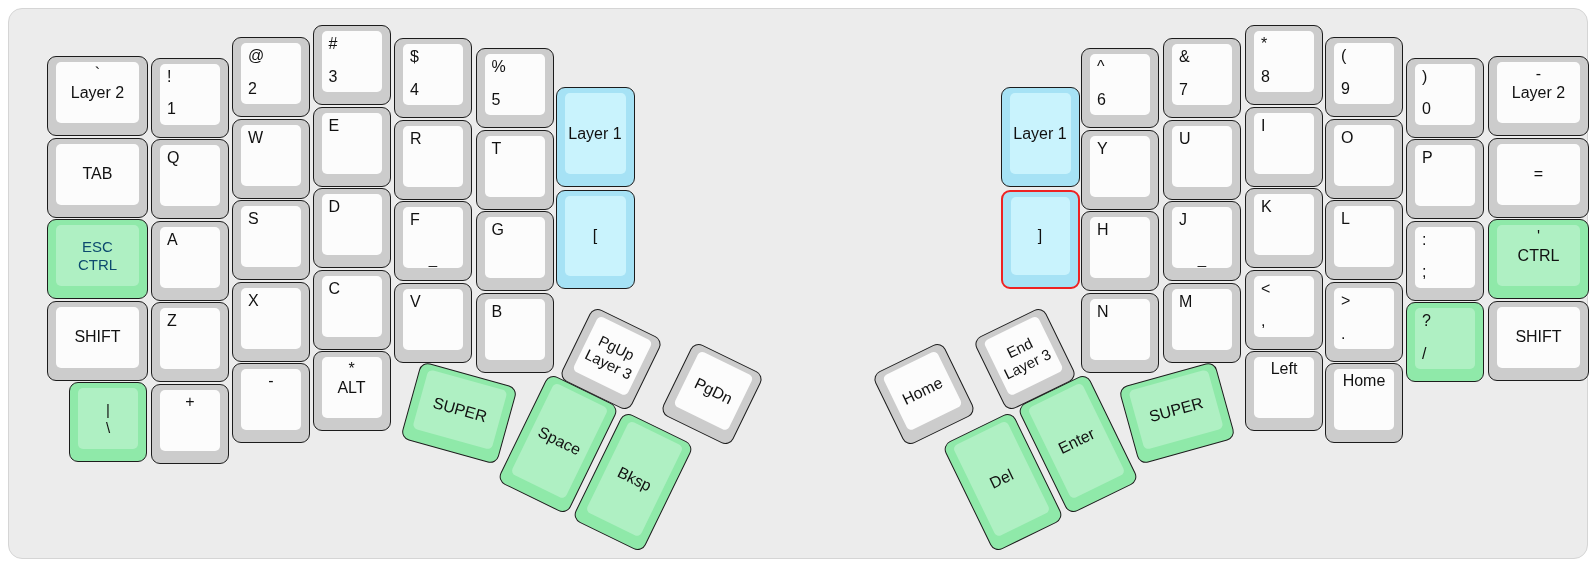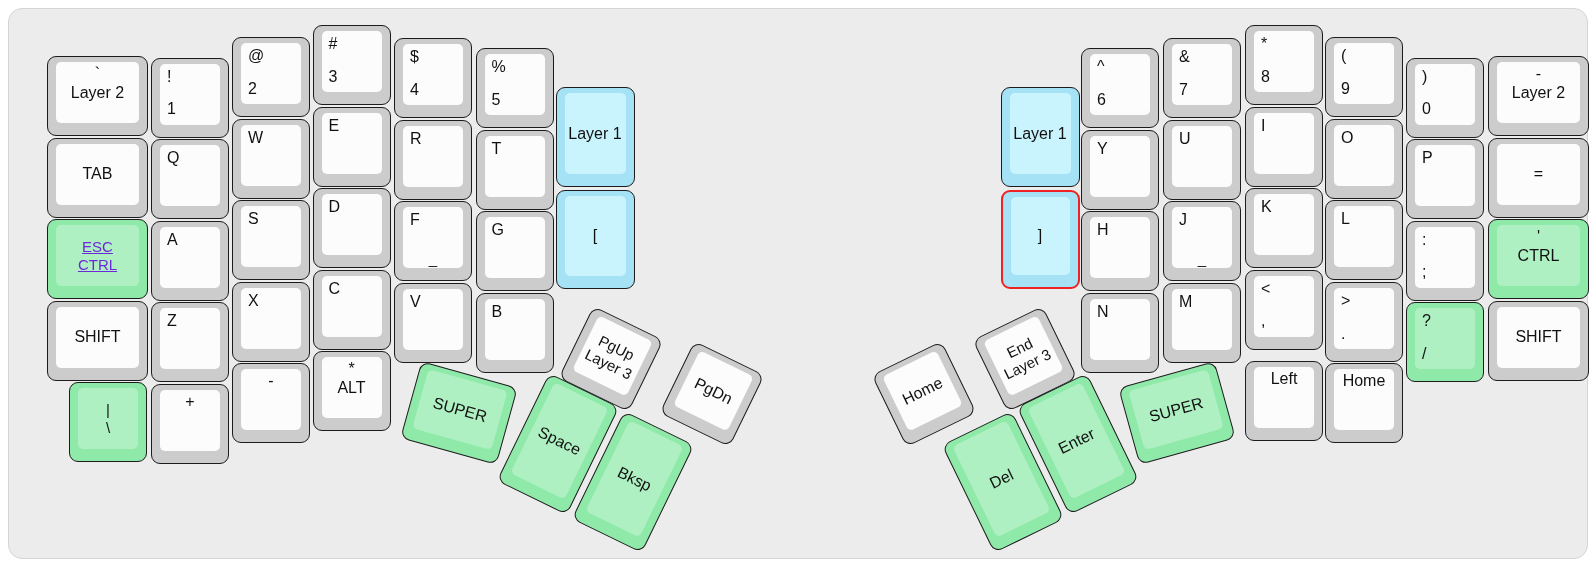--- a/index.html
+++ b/index.html
@@ -41,21 +41,21 @@
       <div class="face" style="background: rgb(252, 252, 252);"></div>
       <span class="lg tc" style="color: rgb(17, 17, 17);">`</span>
       <span class="lg c" style="color: rgb(17, 17, 17);">Layer 2</span>
     </div>
     <div class="key" style="left: 38px; top: 128.5px; width: 101px; height: 80px; background: rgb(204, 204, 204); border-color: rgb(28, 28, 28);">
       <div class="face" style="background: rgb(252, 252, 252);"></div>
       <span class="lg c" style="color: rgb(17, 17, 17);">TAB</span>
     </div>
     <div class="key" style="left: 38px; top: 210px; width: 101px; height: 80px; background: rgb(143, 233, 169); border-color: rgb(28, 28, 28);">
       <div class="face" style="background: rgb(175, 240, 195);"></div>
-      <span class="lg c multi" style="color: #6d28d9; text-decoration: underline;">ESC
+      <span class="lg c multi" style="color: #0c4a6e;">ESC
 CTRL</span>
     </div>
     <div class="key" style="left: 38px; top: 291.5px; width: 101px; height: 80px; background: rgb(204, 204, 204); border-color: rgb(28, 28, 28);">
       <div class="face" style="background: rgb(252, 252, 252);"></div>
       <span class="lg c" style="color: rgb(17, 17, 17);">SHIFT</span>
     </div>
     <div class="key" style="left: 60px; top: 373px; width: 78px; height: 80px; background: rgb(143, 233, 169); border-color: rgb(28, 28, 28);">
       <div class="face" style="background: rgb(175, 240, 195);"></div>
       <span class="lg c multi" style="color: rgb(17, 17, 17);">|
 \</span>
@@ -234,21 +234,21 @@
     </div>
     <div class="key" style="left: 1236px; top: 179px; width: 78px; height: 80px; background: rgb(204, 204, 204); border-color: rgb(28, 28, 28);">
       <div class="face" style="background: rgb(252, 252, 252);"></div>
       <span class="lg tl" style="color: rgb(17, 17, 17);">K</span>
     </div>
     <div class="key" style="left: 1236px; top: 260.5px; width: 78px; height: 80px; background: rgb(204, 204, 204); border-color: rgb(28, 28, 28);">
       <div class="face" style="background: rgb(252, 252, 252);"></div>
       <span class="lg tl" style="color: rgb(17, 17, 17);">&lt;</span>
       <span class="lg bl" style="color: rgb(17, 17, 17);">,</span>
     </div>
-    <div class="key" style="left: 1236px; top: 352px; width: 78px; height: 80px; background: rgb(204, 204, 204); border-color: rgb(28, 28, 28);">
+    <div class="key" style="left: 1236px; top: 342px; width: 78px; height: 80px; background: rgb(204, 204, 204); border-color: rgb(28, 28, 28);">
       <div class="face" style="background: rgb(252, 252, 252);"></div>
       <span class="lg tc" style="color: rgb(17, 17, 17);">Left</span>
     </div>
     <div class="key" style="left: 1316px; top: 28.3px; width: 78px; height: 80px; background: rgb(204, 204, 204); border-color: rgb(28, 28, 28);">
       <div class="face" style="background: rgb(252, 252, 252);"></div>
       <span class="lg tl" style="color: rgb(17, 17, 17);">(</span>
       <span class="lg bl" style="color: rgb(17, 17, 17);">9</span>
     </div>
     <div class="key" style="left: 1316px; top: 109.8px; width: 78px; height: 80px; background: rgb(204, 204, 204); border-color: rgb(28, 28, 28);">
       <div class="face" style="background: rgb(252, 252, 252);"></div>

